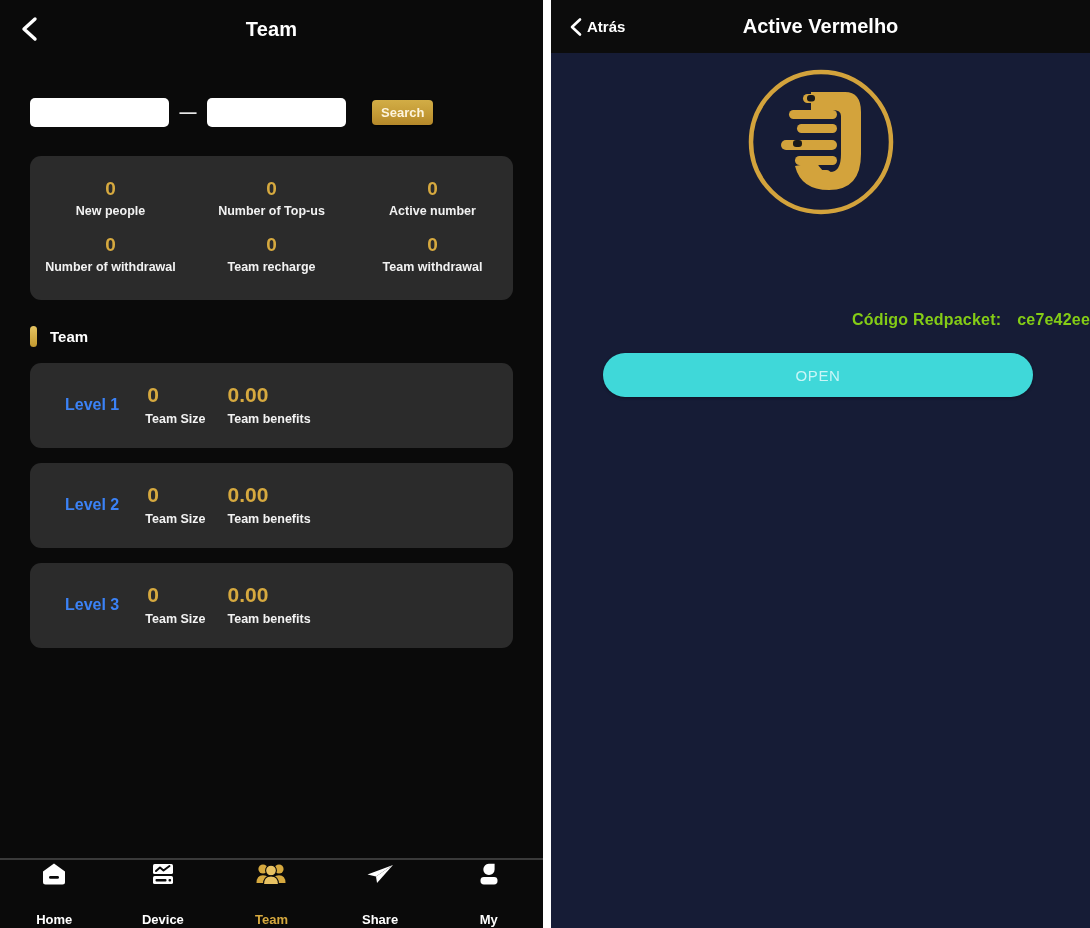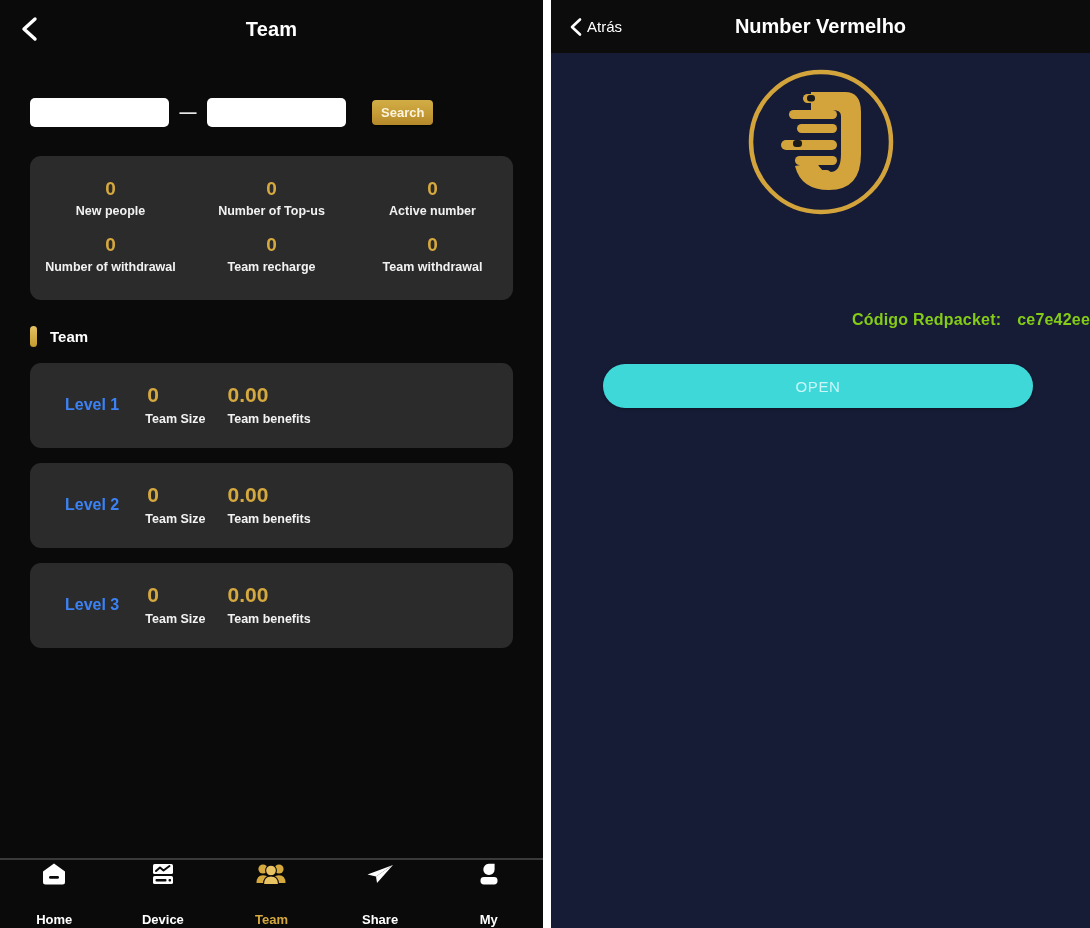--- a/index.html
+++ b/index.html
@@ -258,21 +258,21 @@
     top: 50%;
     transform: translateY(-50%);
     display: flex;
     align-items: center;
     gap: 4px;
     cursor: pointer;
   }
   .r-back-label {
     color: #ffffff;
     font-size: 15px;
-    font-weight: 400;
+    font-weight: 700;
   }
   .r-title {
     width: 100%;
     text-align: center;
     color: #ffffff;
     font-size: 20px;
     font-weight: 700;
   }
   .r-body {
     flex: 1 1 auto;
@@ -293,21 +293,21 @@
     color: #84cc16;
     font-size: 16px;
     font-weight: 700;
     letter-spacing: .2px;
   }
   .code-line .code-val { margin-left: 16px; }
   .open-btn {
     position: absolute;
     left: 52px;
     right: 57px;
-    top: 311px;
+    top: 300px;
     height: 44px;
     border: none;
     border-radius: 24px;
     background: #3fd8d9;
     color: #c9f6f7;
     font-size: 15px;
     font-weight: 400;
     letter-spacing: .6px;
     font-family: "Liberation Sans", sans-serif;
     cursor: pointer;
@@ -477,21 +477,21 @@
 
   <div class="panel-right">
 
     <div class="r-header">
       <div class="r-back">
         <svg width="14" height="20" viewBox="0 0 14 20">
           <polyline points="11,2.5 3,10 11,17.5" fill="none" stroke="#ffffff" stroke-width="2.6" stroke-linecap="round" stroke-linejoin="round"></polyline>
         </svg>
         <span class="r-back-label">Atrás</span>
       </div>
-      <div class="r-title">Number Vermelho</div>
+      <div class="r-title">Active Vermelho</div>
     </div>
 
     <div class="r-body">
 
       <div class="logo-wrap">
         <svg width="152" height="152" viewBox="0 0 152 152">
           <circle cx="76" cy="76" r="70" fill="none" stroke="#d3a33c" stroke-width="4.5"></circle>
           <path d="M66 26 L100 26 Q116 26 116 46 L116 88 Q116 124 84 124 Q56 124 50 100 L72 96 Q75 106 85 106 Q96 106 96 88 L96 50 Q96 44 88 44 L66 44 Z" fill="#d3a33c"></path>
           <rect x="58" y="28" width="34" height="9" rx="4.5" fill="#d3a33c"></rect>
           <rect x="44" y="44" width="48" height="9" rx="4.5" fill="#d3a33c"></rect>

